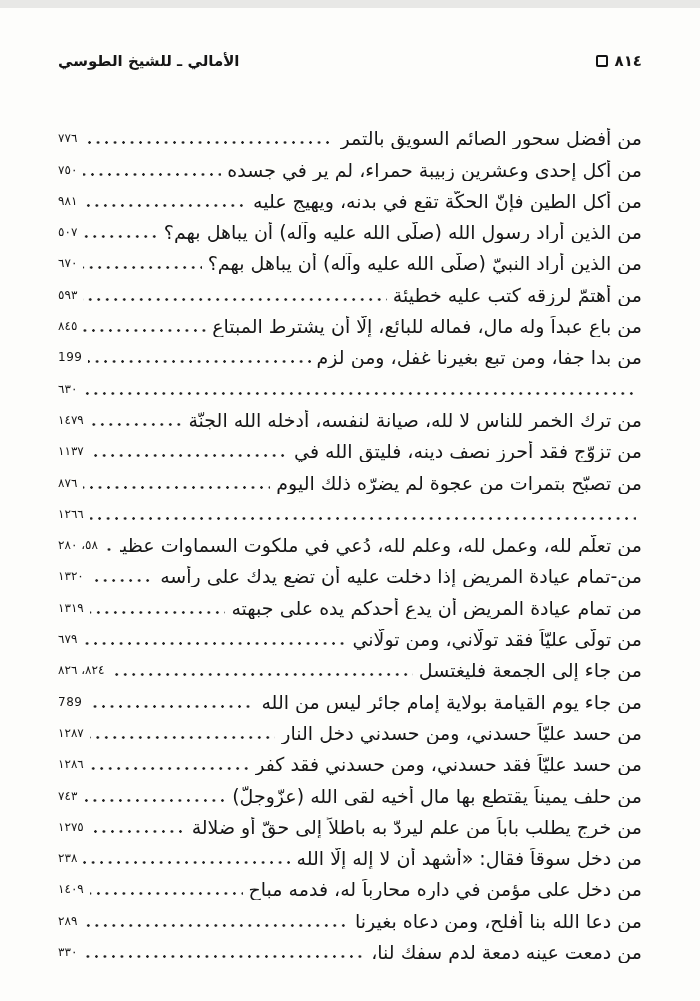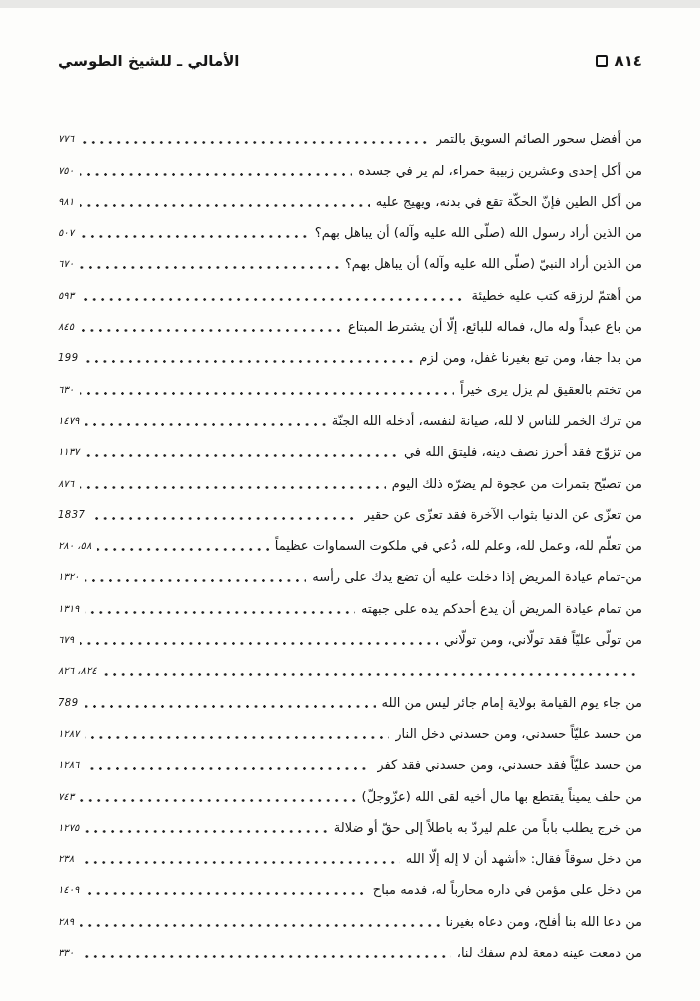--- a/index.html
+++ b/index.html
@@ -56,43 +56,42 @@
     direction: rtl;
     margin-top: 44px;
   }
   .entry {
     display: flex;
     align-items: flex-end;
     height: 31.3px;
     overflow: hidden;
   }
   .entry-text {
-    font-size: 13px;
+    font-size: 19px;
     line-height: 21px;
     white-space: nowrap;
     flex: 0 1 auto;
     overflow: hidden;
   }
   .leader {
     flex: 1 1 auto;
     min-width: 10px;
     height: 3px;
     margin: 0 6px 5px 6px;
     background-image: radial-gradient(circle, #222 1.1px, transparent 1.5px);
     background-size: 8.5px 3px;
     background-repeat: repeat-x;
     background-position: center bottom;
   }
   .entry-page {
-    font-size: 10px;
+    font-size: 12px;
     line-height: 21px;
     white-space: nowrap;
     flex: 0 0 auto;
     letter-spacing: 0.5px;
-    font-style: italic;
   }
 </style>
 </head>
 <body>
 
 <div class="page">
 
   <div class="header">
     <div class="header-title">الأمالي ـ للشيخ الطوسي</div>
     <div class="pagenum-block">
@@ -144,21 +143,20 @@
     <span class="entry-page">٨٤٥</span>
   </div>
 
   <div class="entry">
     <span class="entry-text">من بدا جفا، ومن تبع بغيرنا غفل، ومن لزم</span>
     <span class="leader"></span>
     <span class="entry-page">199</span>
   </div>
 
   <div class="entry">
-    <span class="entry-text">من تختم بالعقيق لم يزل يرى خيراً</span>
     <span class="leader"></span>
     <span class="entry-page">٦٣٠</span>
   </div>
 
   <div class="entry">
     <span class="entry-text">من ترك الخمر للناس لا لله، صيانة لنفسه، أدخله الله الجنّة</span>
     <span class="leader"></span>
     <span class="entry-page">١٤٧٩</span>
   </div>
 
@@ -168,23 +166,22 @@
     <span class="entry-page">١١٣٧</span>
   </div>
 
   <div class="entry">
     <span class="entry-text">من تصبّح بتمرات من عجوة لم يضرّه ذلك اليوم</span>
     <span class="leader"></span>
     <span class="entry-page">٨٧٦</span>
   </div>
 
   <div class="entry">
-    <span class="entry-text">من تعزّى عن الدنيا بثواب الآخرة فقد تعزّى عن حقير</span>
-    <span class="leader"></span>
-    <span class="entry-page">1837</span>
+    <span class="leader"></span>
+    <span class="entry-page">١٢٦٦</span>
   </div>
 
   <div class="entry">
     <span class="entry-text">من تعلّم لله، وعمل لله، وعلم لله، دُعي في ملكوت السماوات عظيماً</span>
     <span class="leader"></span>
     <span class="entry-page">٥٨، ٢٨٠</span>
   </div>
 
   <div class="entry">
     <span class="entry-text">من-تمام عيادة المريض إذا دخلت عليه أن تضع يدك على رأسه</span>
@@ -198,20 +195,21 @@
     <span class="entry-page">١٣١٩</span>
   </div>
 
   <div class="entry">
     <span class="entry-text">من تولّى عليّاً فقد تولّاني، ومن تولّاني</span>
     <span class="leader"></span>
     <span class="entry-page">٦٧٩</span>
   </div>
 
   <div class="entry">
+    <span class="entry-text">من جاء إلى الجمعة فليغتسل</span>
     <span class="leader"></span>
     <span class="entry-page">٨٢٤، ٨٢٦</span>
   </div>
 
   <div class="entry">
     <span class="entry-text">من جاء يوم القيامة بولاية إمام جائر ليس من الله</span>
     <span class="leader"></span>
     <span class="entry-page">789</span>
   </div>
 

